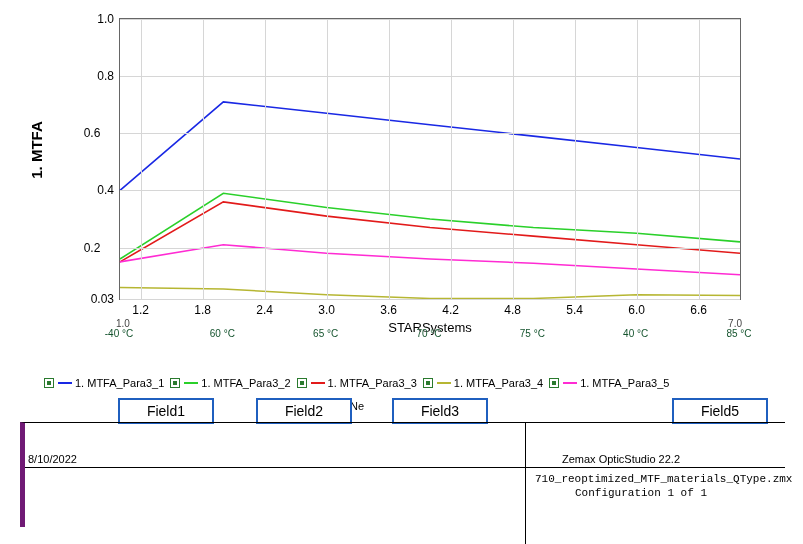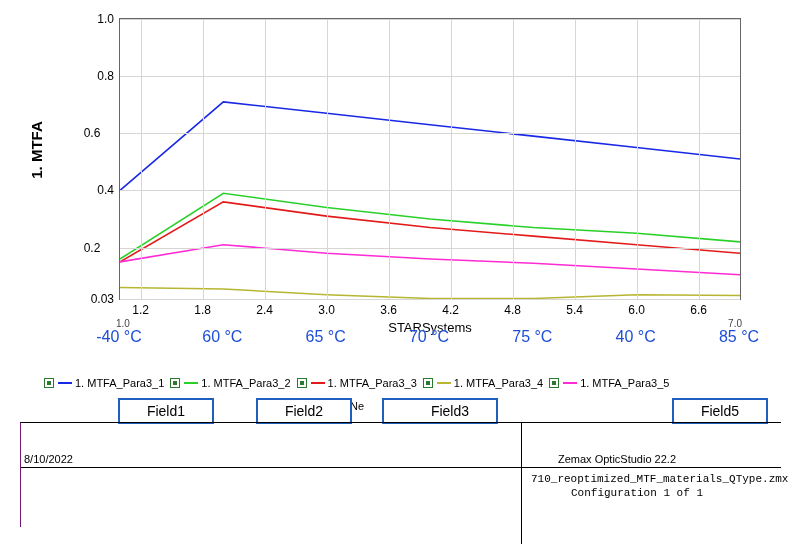--- a/index.html
+++ b/index.html
@@ -80,22 +80,22 @@
   .temp-row {
     position: absolute;
     left: 119px;
     top: 328px;
     width: 620px;
     height: 18px;
   }
   .temp-lbl {
     position: absolute;
     top: 0;
-    font-size: 16px;
-    color: #1d4ed8;
+    font-size: 10px;
+    color: #14532d;
     text-shadow: 0 0 2px #fff;
     transform: translateX(-50%);
     white-space: nowrap;
   }
   svg.lines {
     position: absolute;
     left: 0; top: 0;
     width: 100%; height: 100%;
     overflow: visible;
   }
@@ -173,21 +173,21 @@
     color: #000;
   }
 
   
   .footer-frame {
     position: absolute;
     left: 20px;
     top: 422px;
     width: 760px;
     height: 104px;
-    border-left: 1px solid #701a75;
+    border-left: 5px solid #701a75;
     border-top: 1px solid #000;
   }
   .footer-frame .hline {
     position:absolute;
     left:0; right:0;
     top:44px;
     border-top:1px solid #000;
   }
   .footer-frame .vline {
     position:absolute;
@@ -286,21 +286,21 @@
       <div class="temp-lbl" style="left: 620px;">85 °C</div>
     </div>
 
   <div class="legend" id="legend"><span class="legend-item"><span class="swatch"></span><span class="swatch-stroke" style="background: rgb(25, 40, 228);"></span><span class="legend-label">1. MTFA_Para3_1</span></span><span class="legend-item"><span class="swatch"></span><span class="swatch-stroke" style="background: rgb(42, 208, 42);"></span><span class="legend-label">1. MTFA_Para3_2</span></span><span class="legend-item"><span class="swatch"></span><span class="swatch-stroke" style="background: rgb(226, 26, 26);"></span><span class="legend-label">1. MTFA_Para3_3</span></span><span class="legend-item"><span class="swatch"></span><span class="swatch-stroke" style="background: rgb(182, 182, 50);"></span><span class="legend-label">1. MTFA_Para3_4</span></span><span class="legend-item"><span class="swatch"></span><span class="swatch-stroke" style="background: rgb(255, 43, 211);"></span><span class="legend-label">1. MTFA_Para3_5</span></span></div>
 
   <div class="fields" id="fields-row">
     <span class="ne-lbl" style="left:310px;">Ne</span>
     <span class="zema-lbl">Zema</span>
   <div class="field-box" style="left: 78px; width: 92px;">Field1</div>
       <div class="field-box" style="left: 216px; width: 92px;">Field2</div>
-      <div class="field-box" style="left: 342px; width: 92px; padding-left: 20px;">Field3</div>
+      <div class="field-box" style="left: 352px; width: 92px;">Field3</div>
       <div class="field-box" style="left: 632px; width: 92px;">Field5</div>
     </div>
 
   <div class="footer-frame">
     <div class="hline"></div>
     <div class="vline"></div>
     <div class="date-lbl">8/10/2022</div>
     <div class="studio-lbl">Zemax OpticStudio 22.2</div>
     <div class="fname-lbl">710_reoptimized_MTF_materials_QType.zmx</div>
     <div class="config-lbl">Configuration 1 of 1</div>

